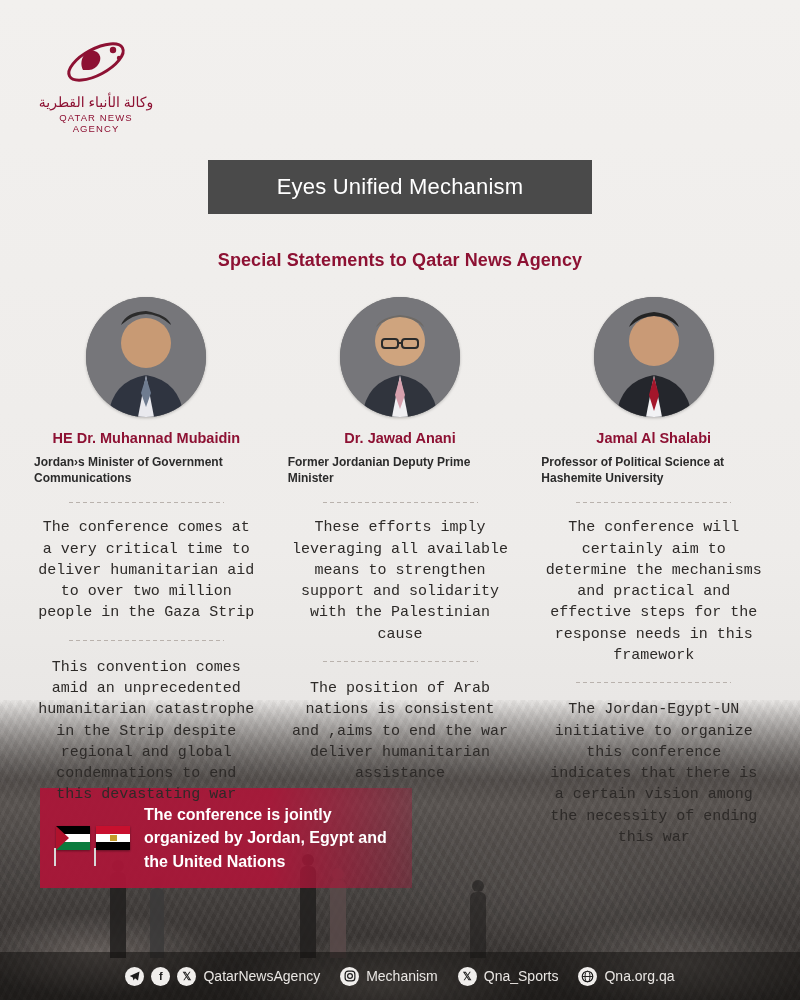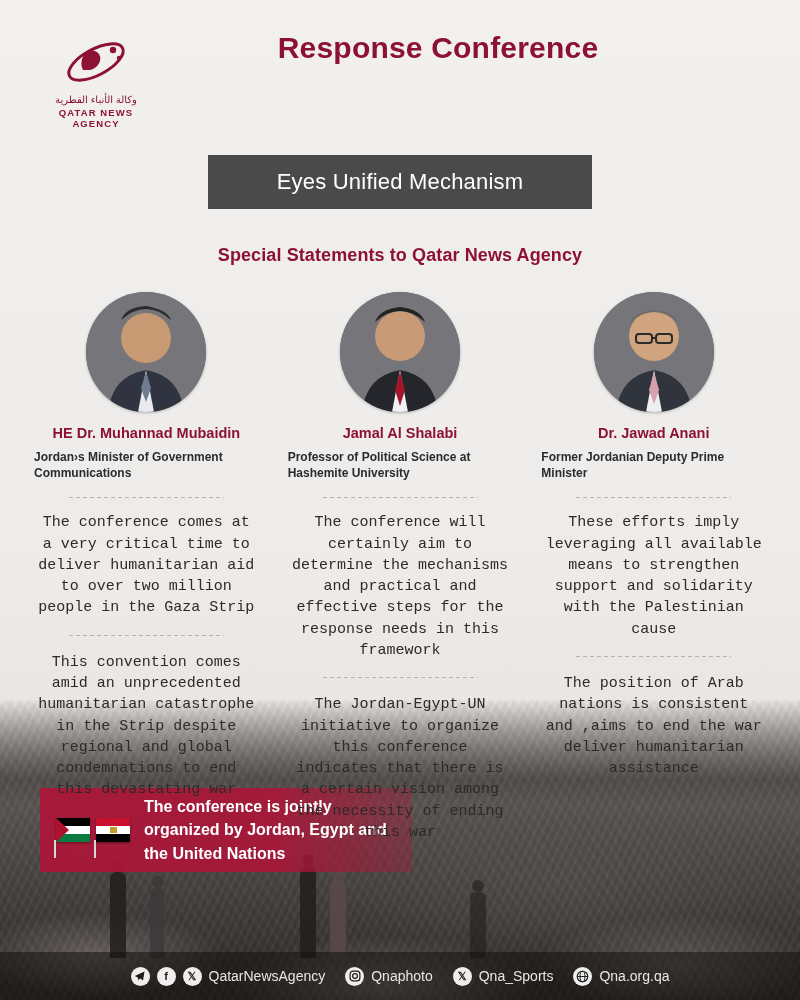--- a/index.html
+++ b/index.html
@@ -46,22 +46,22 @@
   .f4:before{background:#5a4a4a;}
   .f5{left:470px; height:66px; opacity:.6;}
 
   .content { position: relative; z-index: 5; }
 
   
   .header { display:flex; align-items:flex-start; padding: 28px 40px 0 36px; }
   .logo { width: 120px; flex: 0 0 120px; text-align:center; padding-top:8px; }
   .logo-mark { position:relative; width:66px; height:52px; margin: 0 auto 6px; }
   .logo-mark svg { display:block; }
-  .logo-ar { font-size: 10px; color:#8d1133; letter-spacing:.5px; }
-  .logo-en { font-size: 9.5px; color:#8d1133; letter-spacing:1.1px; margin-top:2px; font-weight:bold;}
+  .logo-ar { font-size: 14px; color:#8d1133; letter-spacing:.5px; }
+  .logo-en { font-size: 9.5px; color:#8d1133; letter-spacing:1.1px; margin-top:2px; font-weight:normal;}
   .title-wrap { flex:1; text-align:center; padding-right: 40px; }
   .title {
     font-size: 30px; font-weight: bold; color:#8d1133; line-height:1.35;
     letter-spacing:.2px;
   }
 
   .eyes-bar {
     width: 384px; margin: 26px auto 0;
     background:#4a4a4a; color:#fff;
     text-align:center; font-size:22px; padding:14px 10px;
@@ -99,21 +99,21 @@
     font-size: 15px; color:#2d2a28; text-align:center; line-height:1.42;
     padding: 0 4px;
     font-family: Liberation Mono, monospace;
   }
   .quote.q2 { margin-top: 2px; }
 
   .col-inner { width: 100%; display:flex; flex-direction:column; align-items:center;}
 
   
   .banner {
-    position:absolute; left:40px; top:788px; width: 372px; height: 84px;
+    position:absolute; left:40px; top:788px; width: 372px; height: 100px;
     background: linear-gradient(90deg, rgba(170,22,56,.95) 0%, rgba(170,22,56,.92) 62%, rgba(170,22,56,.35) 100%);
     display:flex; align-items:center; padding: 0 16px;
   }
   .flags { display:flex; gap:6px; align-items:flex-end; margin-right:14px; }
   .flag { width:34px; height:24px; position:relative; box-shadow:0 1px 2px rgba(0,0,0,.4); }
   .flag .pole { position:absolute; bottom:-16px; left:-2px; width:2px; height:18px; background:#d8d8d8;}
   .jo { background:
       linear-gradient(180deg, #000 0 33.3%, #fff 33.3% 66.6%, #0a7b3e 66.6% 100%); }
   .jo:before{ content:""; position:absolute; left:0; top:0; width:0;height:0;
       border-top:12px solid transparent;border-bottom:12px solid transparent;border-left:13px solid #b0122c;}
@@ -157,21 +157,20 @@
             <path d="M20 34 C14 22, 26 10, 34 16 C42 22, 34 34, 26 34 Z" fill="#8d1133"></path>
             <circle cx="50" cy="14" r="3.2" fill="#8d1133"></circle>
             <circle cx="56" cy="22" r="2.2" fill="#8d1133"></circle>
           </svg>
         </div>
         <div class="logo-ar">وكالة الأنباء القطرية</div>
         <div class="logo-en">QATAR NEWS AGENCY</div>
       </div>
       <div class="title-wrap">
         <div class="title">
-          <div>Response Conference</div>
         </div>
       </div>
     </div>
 
     <div class="eyes-bar">Eyes Unified Mechanism</div>
     <div class="subtitle">Special Statements to Qatar News Agency</div>
 
     <div class="speakers">
 
       <div class="col">
@@ -185,41 +184,20 @@
               <path d="M60 78 L52 120 L68 120 Z" fill="#e9e9ee"></path>
               <path d="M60 80 L55 96 L60 110 L65 96 Z" fill="#6f7c90"></path>
             </svg>
           </div>
           <div class="sp-name">HE Dr. Muhannad Mubaidin</div>
           <div class="sp-role">Jordan›s Minister of Government Communications</div>
           <div class="divider"></div>
           <div class="quote">The conference comes at a very critical time to deliver humanitarian aid to over two million people in the Gaza Strip</div>
           <div class="divider"></div>
           <div class="quote q2">This convention comes amid an unprecedented humanitarian catastrophe in the Strip despite regional and global condemnations to end this devastating war</div>
-        </div>
-      </div>
-
-      <div class="col">
-        <div class="col-inner">
-          <div class="avatar">
-            <svg viewBox="0 0 120 120" width="120" height="120">
-              <rect width="120" height="120" fill="#76767a"></rect>
-              <circle cx="60" cy="44" r="25" fill="#c99a76"></circle>
-              <path d="M35 30 Q60 8 85 30 Q80 17 60 15 Q40 17 35 30Z" fill="#232323"></path>
-              <path d="M22 120 Q26 84 60 78 Q94 84 98 120 Z" fill="#24262c"></path>
-              <path d="M60 78 L52 120 L68 120 Z" fill="#f2f2f4"></path>
-              <path d="M60 80 L55 98 L60 114 L65 98 Z" fill="#a4162b"></path>
-            </svg>
-          </div>
-          <div class="sp-name">Jamal Al Shalabi</div>
-          <div class="sp-role">Professor of Political Science at Hashemite University</div>
-          <div class="divider"></div>
-          <div class="quote">The conference will certainly aim to determine the mechanisms and practical and effective steps for the response needs in this framework</div>
-          <div class="divider"></div>
-          <div class="quote q2">The Jordan-Egypt-UN initiative to organize this conference indicates that there is a certain vision among the necessity of ending this war</div>
         </div>
       </div>
 
       <div class="col">
         <div class="col-inner">
           <div class="avatar">
             <svg viewBox="0 0 120 120" width="120" height="120">
               <rect width="120" height="120" fill="#76767a"></rect>
               <circle cx="60" cy="44" r="25" fill="#cfa47e"></circle>
               <path d="M36 30 Q60 10 84 30 Q80 20 60 18 Q41 20 36 30Z" fill="#6e6a66"></path>
@@ -233,20 +211,41 @@
           </div>
           <div class="sp-name">Dr. Jawad Anani</div>
           <div class="sp-role">Former Jordanian Deputy Prime Minister</div>
           <div class="divider"></div>
           <div class="quote">These efforts imply leveraging all available means to strengthen support and solidarity with the Palestinian cause</div>
           <div class="divider"></div>
           <div class="quote q2">The position of Arab nations is consistent and ,aims to end the war deliver humanitarian assistance</div>
         </div>
       </div>
 
+      <div class="col">
+        <div class="col-inner">
+          <div class="avatar">
+            <svg viewBox="0 0 120 120" width="120" height="120">
+              <rect width="120" height="120" fill="#76767a"></rect>
+              <circle cx="60" cy="44" r="25" fill="#c99a76"></circle>
+              <path d="M35 30 Q60 8 85 30 Q80 17 60 15 Q40 17 35 30Z" fill="#232323"></path>
+              <path d="M22 120 Q26 84 60 78 Q94 84 98 120 Z" fill="#24262c"></path>
+              <path d="M60 78 L52 120 L68 120 Z" fill="#f2f2f4"></path>
+              <path d="M60 80 L55 98 L60 114 L65 98 Z" fill="#a4162b"></path>
+            </svg>
+          </div>
+          <div class="sp-name">Jamal Al Shalabi</div>
+          <div class="sp-role">Professor of Political Science at Hashemite University</div>
+          <div class="divider"></div>
+          <div class="quote">The conference will certainly aim to determine the mechanisms and practical and effective steps for the response needs in this framework</div>
+          <div class="divider"></div>
+          <div class="quote q2">The Jordan-Egypt-UN initiative to organize this conference indicates that there is a certain vision among the necessity of ending this war</div>
+        </div>
+      </div>
+
     </div>
   </div>
 
   <div class="banner">
     <div class="flags">
       <div class="flag jo">
           <span class="pole"></span>
         </div>
       <div class="flag eg">
           <span class="pole"></span>
@@ -266,21 +265,21 @@
       <span class="ic">𝕏</span>
       <span class="lbl">QatarNewsAgency</span>
     </div>
     <div class="fgroup">
       <span class="ic">
         <svg width="12" height="12" viewBox="0 0 16 16">
             <rect x="1.5" y="1.5" width="13" height="13" rx="4" fill="none" stroke="#1b1b1b" stroke-width="1.6"></rect>
             <circle cx="8" cy="8" r="3.2" fill="none" stroke="#1b1b1b" stroke-width="1.6"></circle>
           </svg>
       </span>
-      <span class="lbl">Qnaphoto</span>
+      <span class="lbl">Mechanism</span>
     </div>
     <div class="fgroup">
       <span class="ic">𝕏</span>
       <span class="lbl">Qna_Sports</span>
     </div>
     <div class="fgroup">
       <span class="ic">
         <svg width="13" height="13" viewBox="0 0 16 16">
             <circle cx="8" cy="8" r="6.5" fill="none" stroke="#1b1b1b" stroke-width="1.4"></circle>
             <ellipse cx="8" cy="8" rx="3" ry="6.5" fill="none" stroke="#1b1b1b" stroke-width="1.2"></ellipse>

